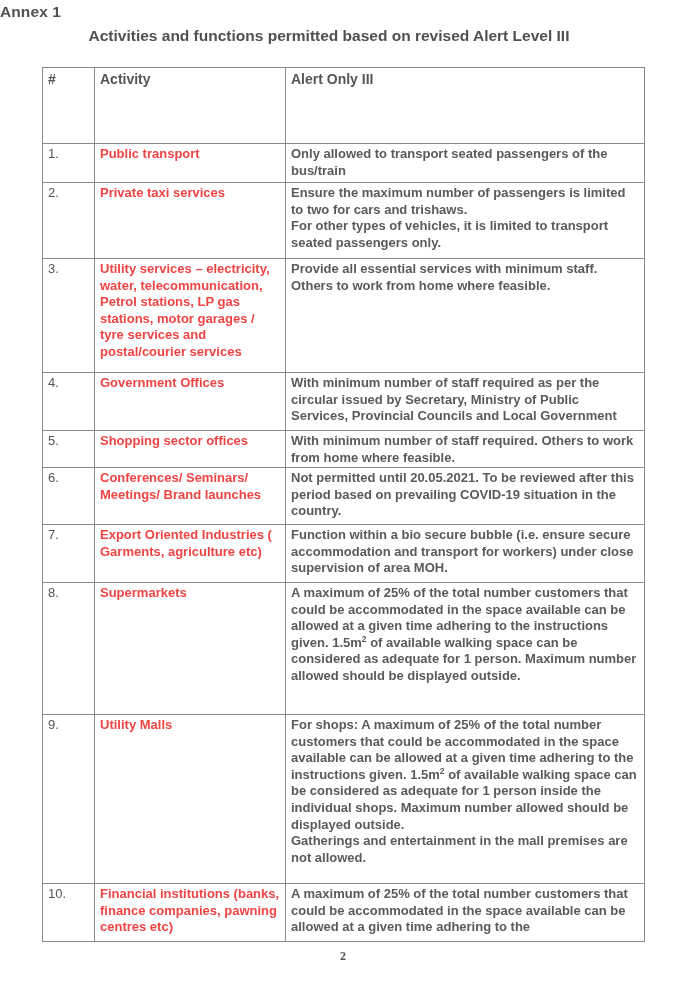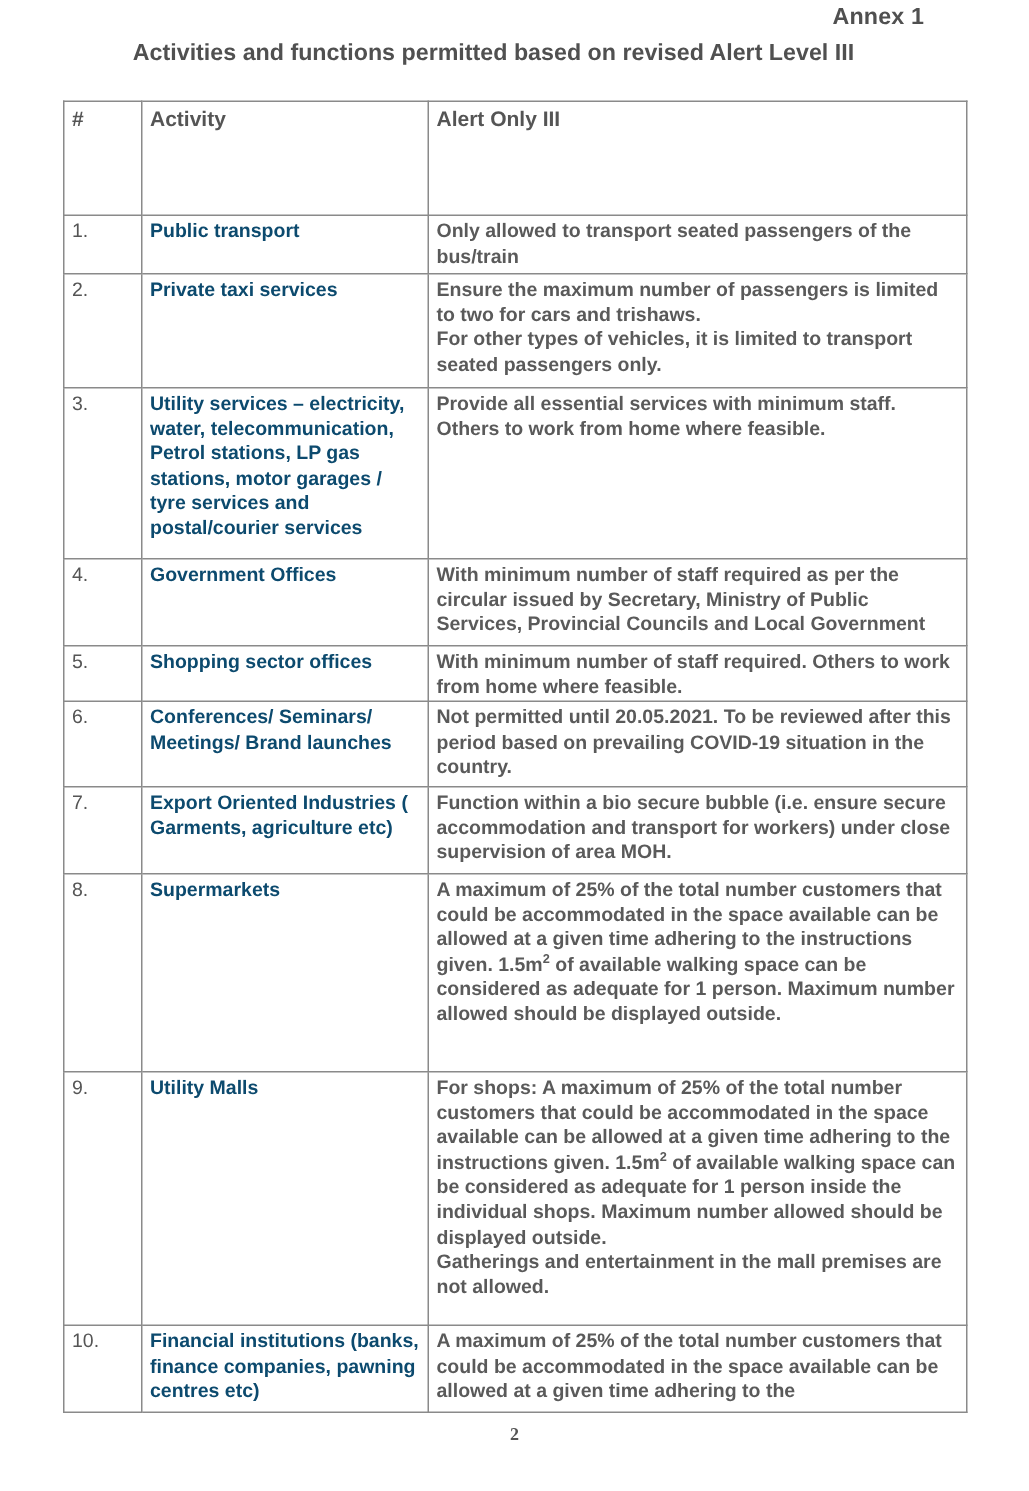--- a/index.html
+++ b/index.html
@@ -13,26 +13,25 @@
     position: relative;
     overflow: hidden;
     font-family: "Liberation Sans", "DejaVu Sans", sans-serif;
     color: #555555;
   }
   .annex-title {
     position: absolute;
     left: 0;
     width: 600px;
     top: 3px;
-    text-align: right;
+    text-align: left;
     font-size: 15.5px;
     font-weight: bold;
     color: #505050;
     letter-spacing: 0.1px;
-    margin-left: 16px;
   }
   .doc-title {
     position: absolute;
     left: 0;
     width: 658px;
     top: 27px;
     text-align: center;
     font-size: 15.5px;
     font-weight: bold;
     color: #505050;
@@ -58,21 +57,21 @@
     font-weight: bold;
     font-size: 14px;
     color: #555;
     padding-top: 3px;
   }
   col.c-num { width: 52px; }
   col.c-act { width: 191px; }
   col.c-alert { width: 359px; }
   th.h-num { text-align: center; }
   td.num { text-align: right; padding-right: 6px; }
-  td.act { font-weight: bold; color: #0c4a6e; }
+  td.act { font-weight: bold; color: #ef4444; }
   td.alert { color: #5a5a5a; }
   .line { display: block; font-weight: bold; }
   sup { font-size: 8.5px; line-height: 0; }
   .page-number {
     position: absolute;
     left: 0;
     width: 686px;
     top: 949px;
     text-align: center;
     font-family: "Liberation Serif", "DejaVu Serif", serif;

